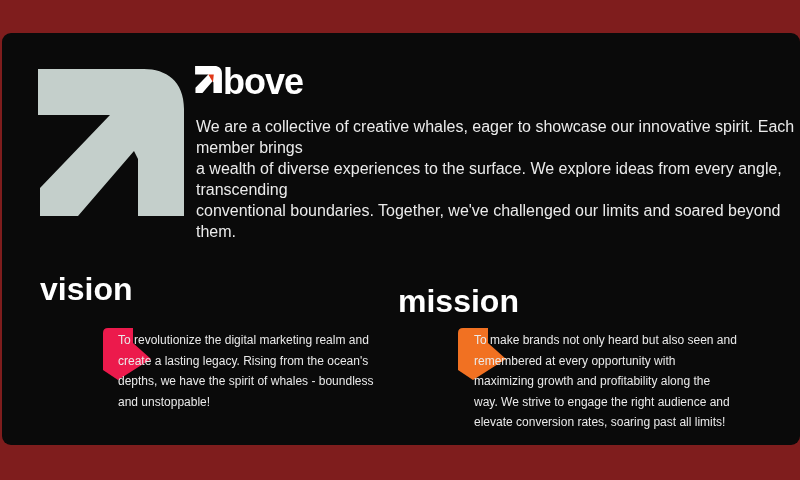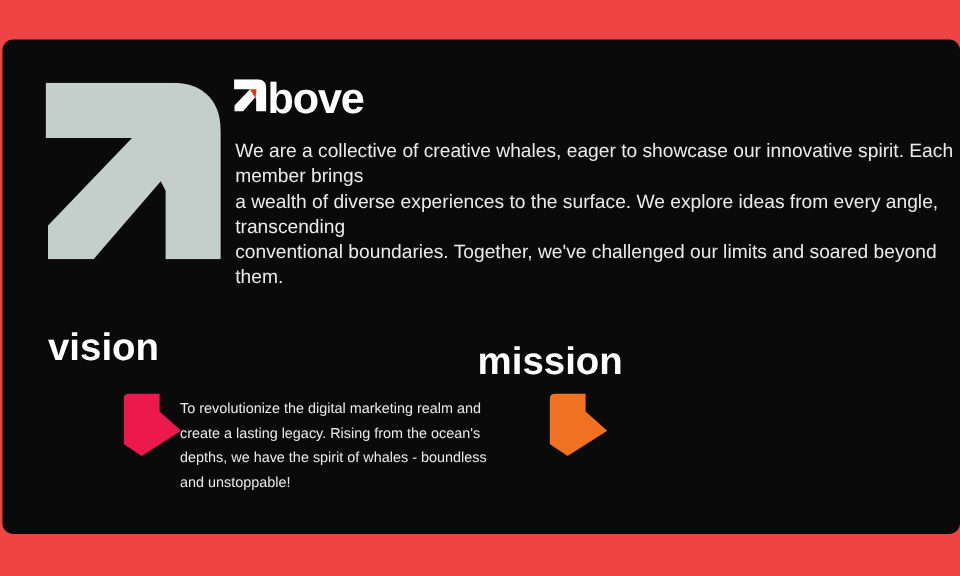--- a/index.html
+++ b/index.html
@@ -1,17 +1,17 @@
 <!DOCTYPE html>
 <html><head>
 <meta charset="utf-8">
 <style>
   html,body{margin:0;padding:0;background:#000;}
   .stage{
-    position:relative;width:800px;height:480px;background:#ef4444;overflow:hidden;
+    position:relative;width:800px;height:480px;background:#7f1d1d;overflow:hidden;
     font-family:"Liberation Sans","DejaVu Sans",sans-serif;
   }
   .panel{
     position:absolute;left:2px;right:0;top:33px;height:412px;
     background:#0a0a0a;border-radius:9px;
   }
   .abs{position:absolute;}
 
   
   .brandmark{left:38px;top:69px;width:146px;height:147px;}
@@ -43,21 +43,21 @@
   .heading.vision{left:40px;top:272px;}
   .heading.mission{left:398px;top:272px;margin-top:12px;}
 
   
   .marker{width:50px;height:53px;}
   .marker.vision{left:103px;top:328px;}
   .marker.mission{left:458px;top:328px;}
   .body-copy{
     color:#eaeaea;font-size:12px;line-height:20.5px;white-space:pre-line;
   }
-  .body-copy.vision{left:118px;top:330px;width:285px;margin-left:32px;}
+  .body-copy.vision{left:118px;top:330px;width:285px;}
   .body-copy.mission{left:474px;top:330px;width:285px;}
 </style>
 </head>
 <body>
 
 <div class="stage">
   <div class="panel abs"></div>
 
   <svg class="brandmark abs" viewBox="0 0 146 147">
     <path d="M0 0 H106 C128 0 146 12 146 40 V147 H100 V90 L96 82 L40 147 H2 V119 L72 46 H0 Z" fill="#c4cfcb"></path>
@@ -85,13 +85,18 @@
   </svg>
   <div class="body-copy vision abs">To revolutionize the digital marketing realm and
 create a lasting legacy. Rising from the ocean's
 depths, we have the spirit of whales - boundless
 and unstoppable!</div>
 
   <div class="heading mission abs">mission</div>
   <svg class="marker mission abs" viewBox="0 0 50 53">
     <path d="M5 0 H30 V15 L48 31 L15 52 L0 42 V5 Q0 0 5 0 Z" fill="#f17122"></path>
   </svg>
+  <div class="body-copy mission abs">To make brands not only heard but also seen and
+remembered at every opportunity with
+maximizing growth and profitability along the
+way. We strive to engage the right audience and
+elevate conversion rates, soaring past all limits!</div>
 </div>
 
 </body></html>

